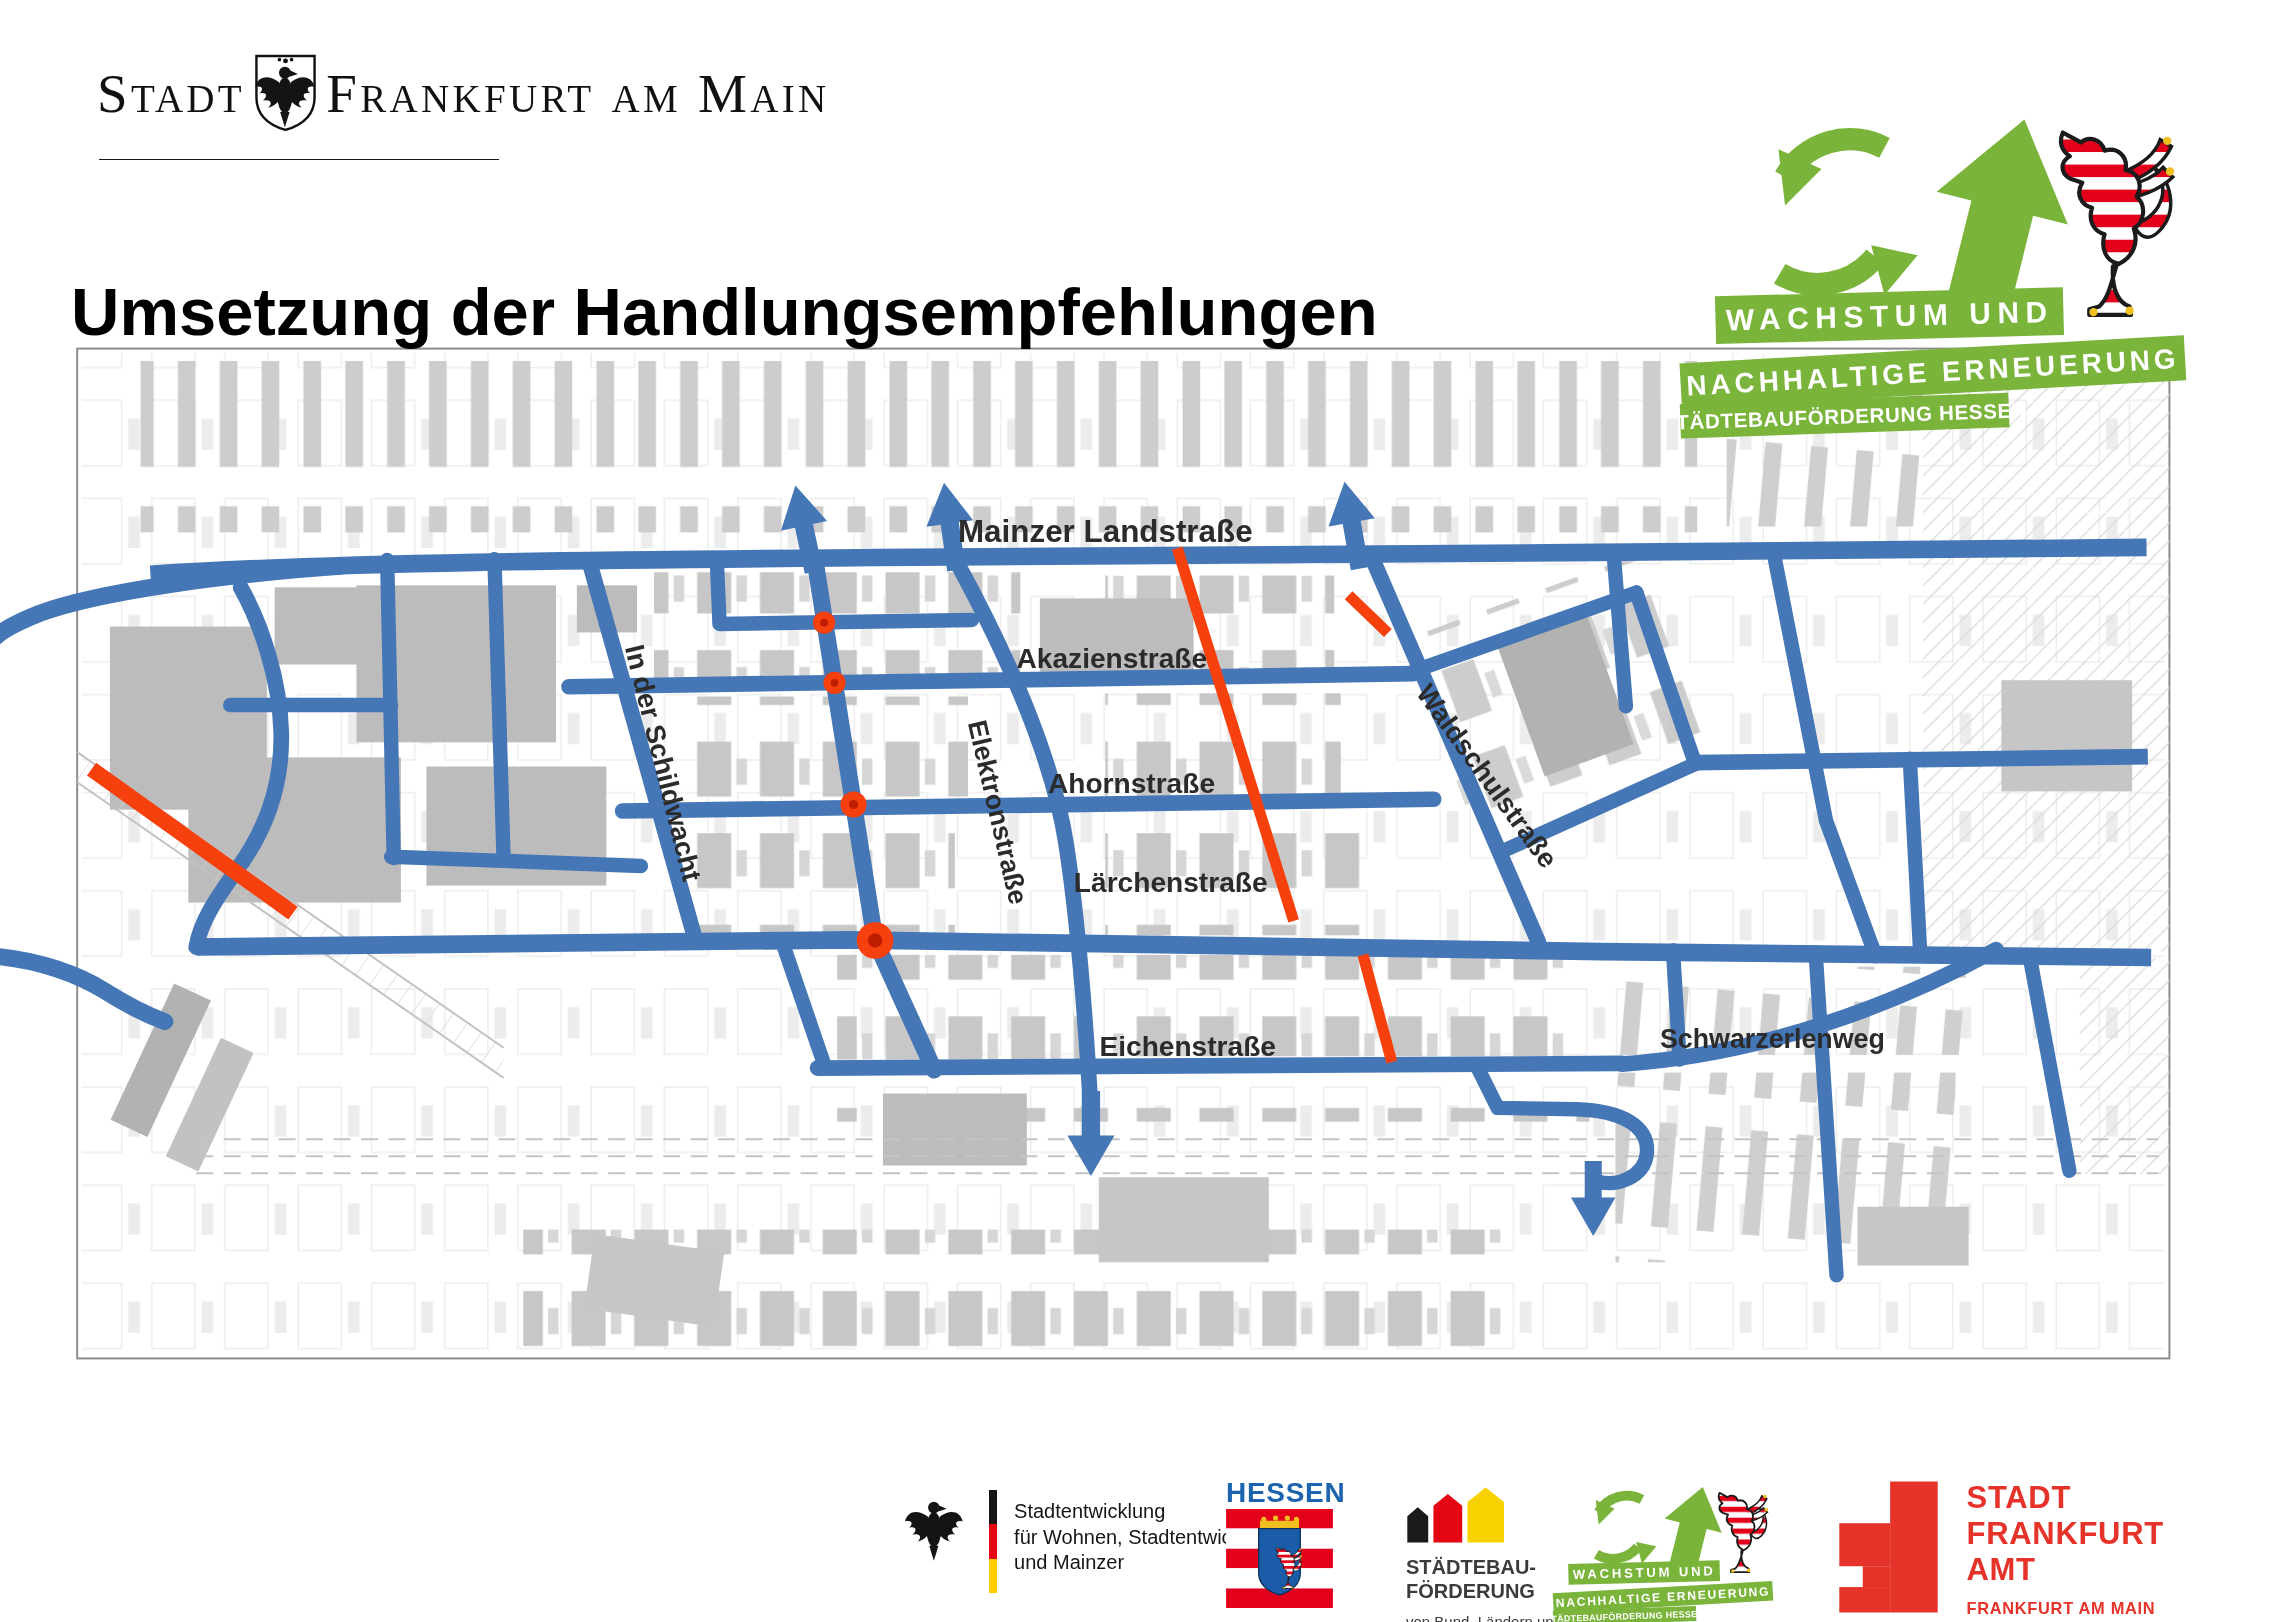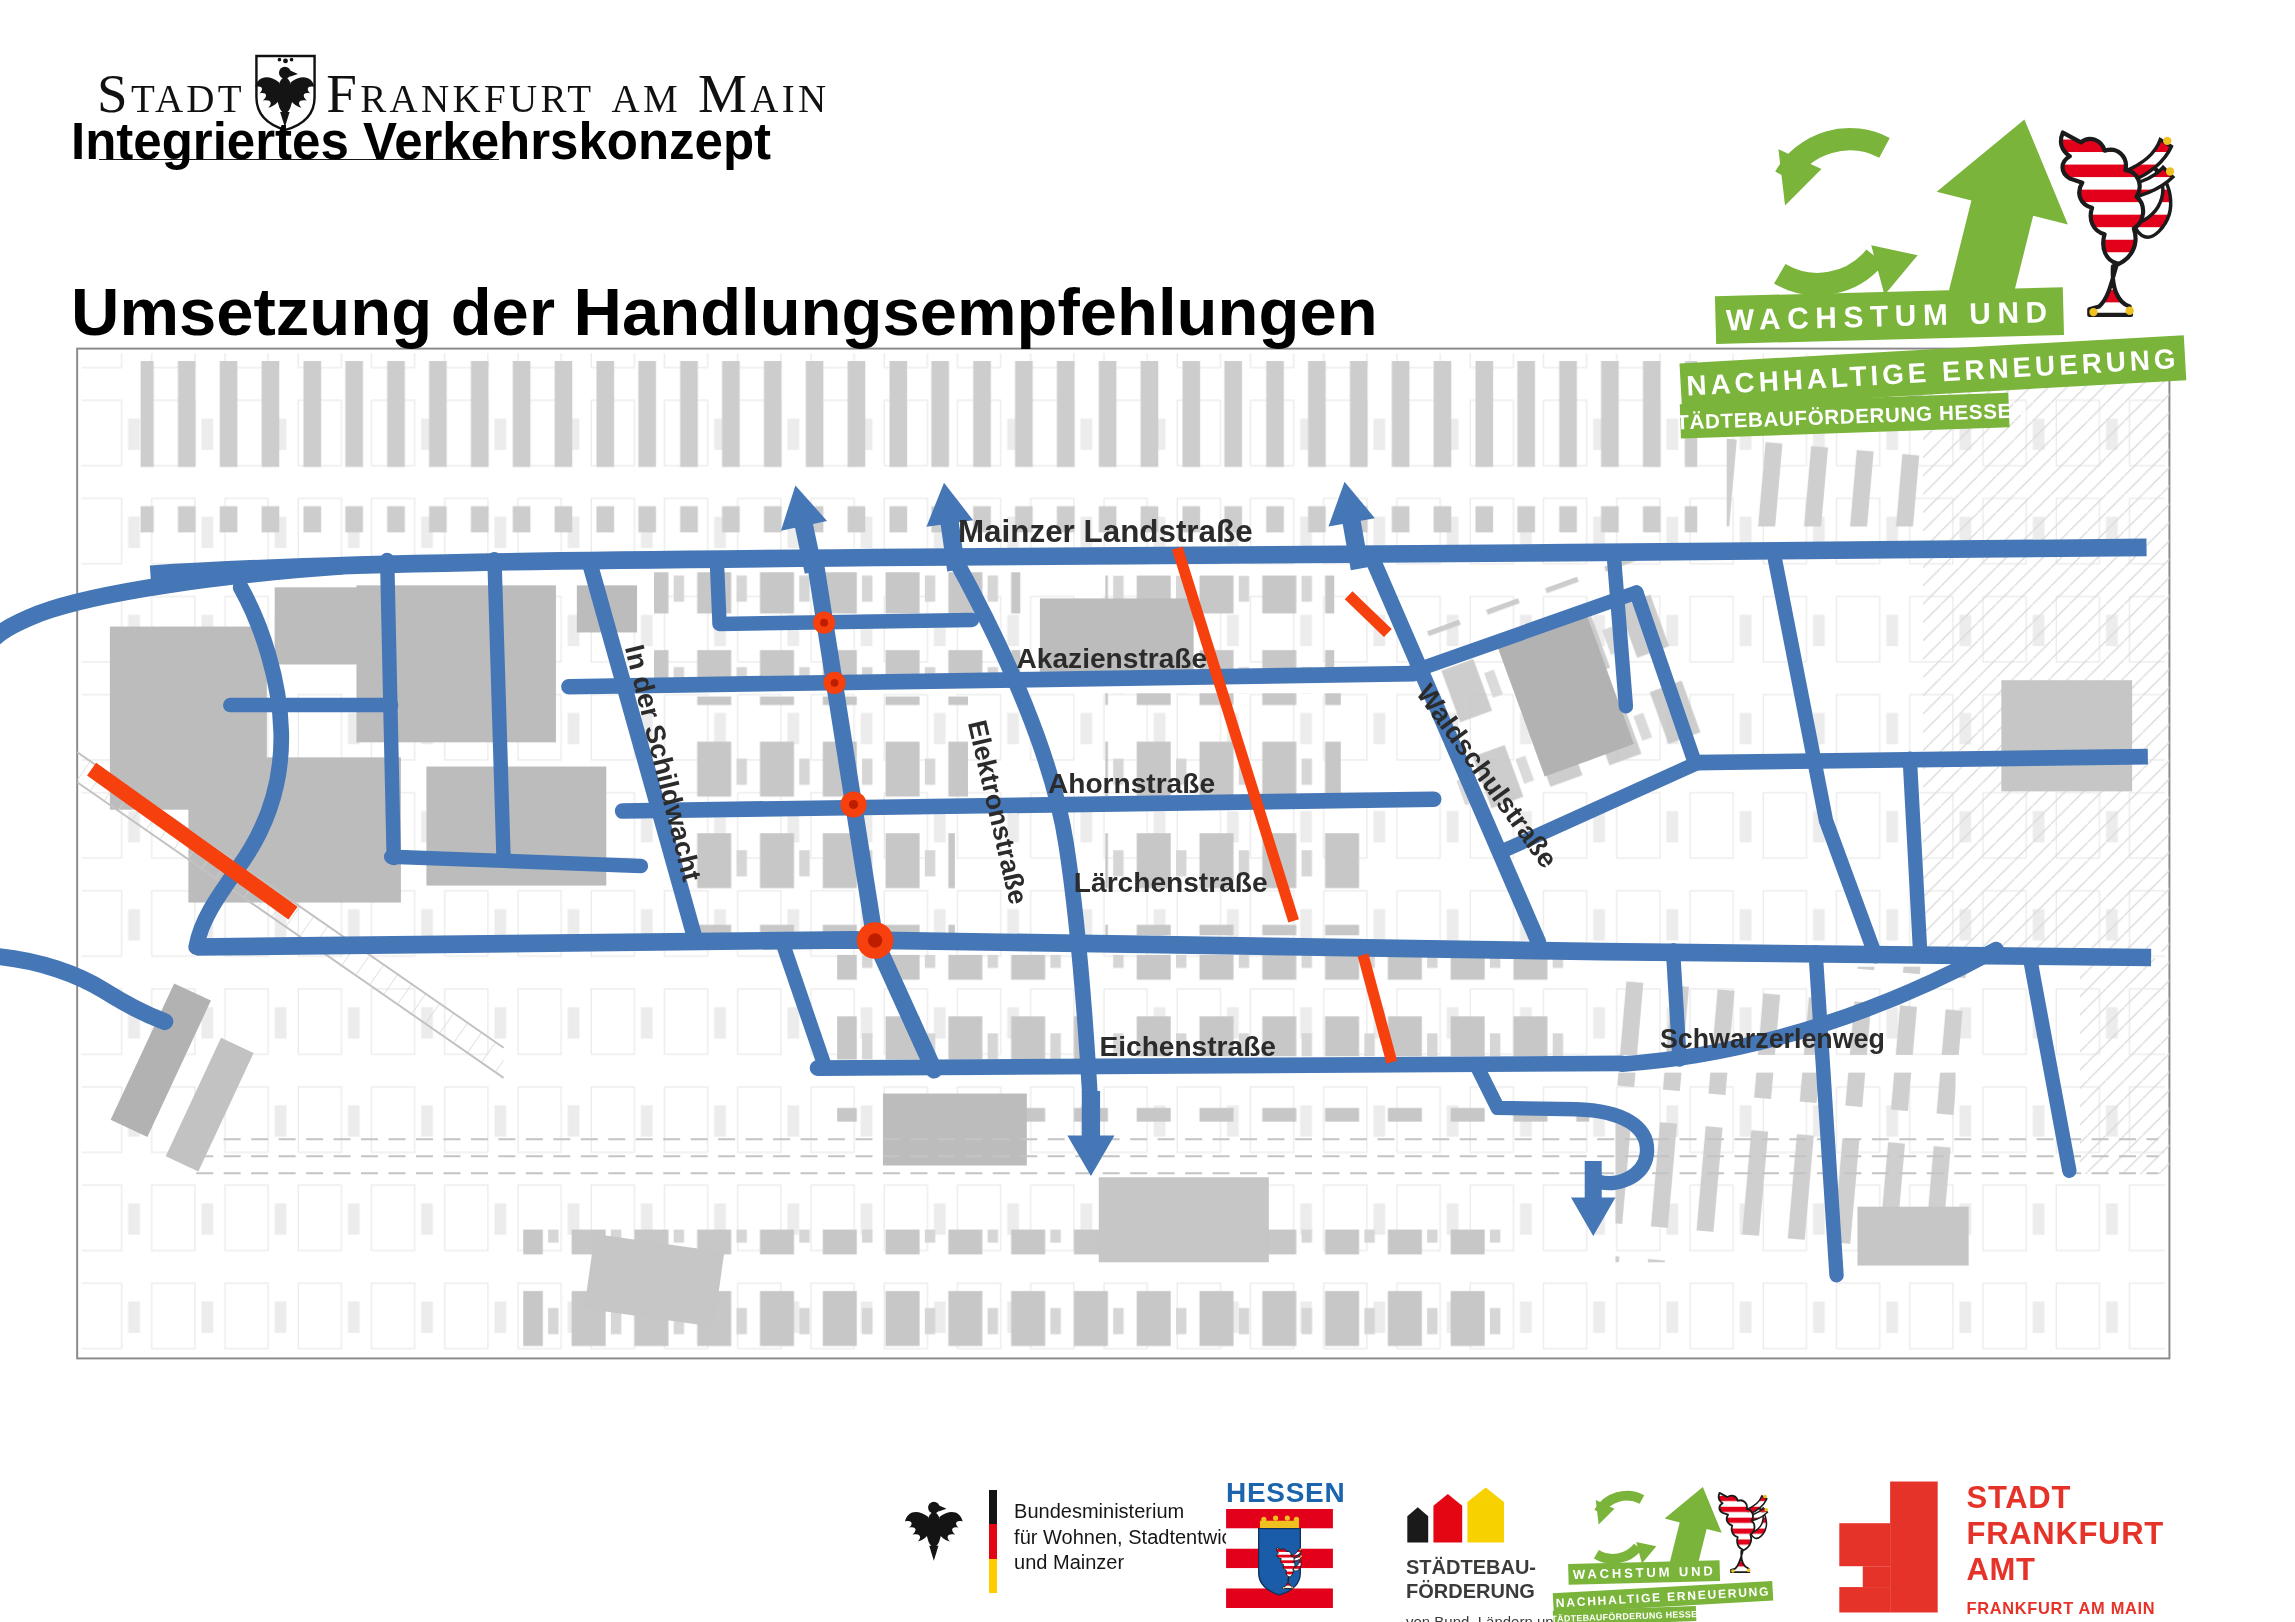--- a/index.html
+++ b/index.html
@@ -243,21 +243,20 @@
       </g>
     <circle cx="52" cy="12" r="4" fill="#111"></circle>
       <circle cx="42" cy="10" r="3" fill="#111"></circle>
       <circle cx="62" cy="10" r="3" fill="#111"></circle>
   </svg>
   <span class="ffm-word">Frankfurt am Main</span>
 </div>
 <div class="ffm-rule"></div>
 
 <div class="hdr">
-  <div class="hdr-title">Integriertes Verkehrskonzept</div>
 </div>
 <div class="hdr-subtitle">Umsetzung der Handlungsempfehlungen</div>
 
 <div class="badge-top">
   <svg width="517" height="345" viewBox="0 0 780 520">
     <g stroke="#7ab43a" stroke-width="34" fill="none">
       <path d="M310,78 A112,112 0 0 0 160,122"></path>
       <path d="M152,268 A112,112 0 0 0 296,242"></path>
     </g>
     <g fill="#7ab43a">
@@ -288,21 +287,21 @@
 <div class="f-bund">
   <svg width="60" height="79" viewBox="0 0 104 124">
     <use href="#eagleShape"></use>
   </svg>
   <div class="f-bund-flag">
     <span style="background:#151515"></span>
       <span style="background:#e40613"></span>
       <span style="background:#ffcc00"></span>
   </div>
   <div class="f-bund-text">
-    <div>Bundesministerium</div>
+    <div>Stadtentwicklung</div>
     <div>für Wohnen, Stadtentwicklung</div>
     <div>und Mainzer</div>
   </div>
 </div>
 
 <div class="f-hessen">
   <div class="f-hessen-name">HESSEN</div>
   <svg width="107" height="99" viewBox="0 0 164 152">
     <rect width="164" height="30" fill="#e2001a"></rect>
       <rect y="30" width="164" height="31" fill="#fff"></rect>

